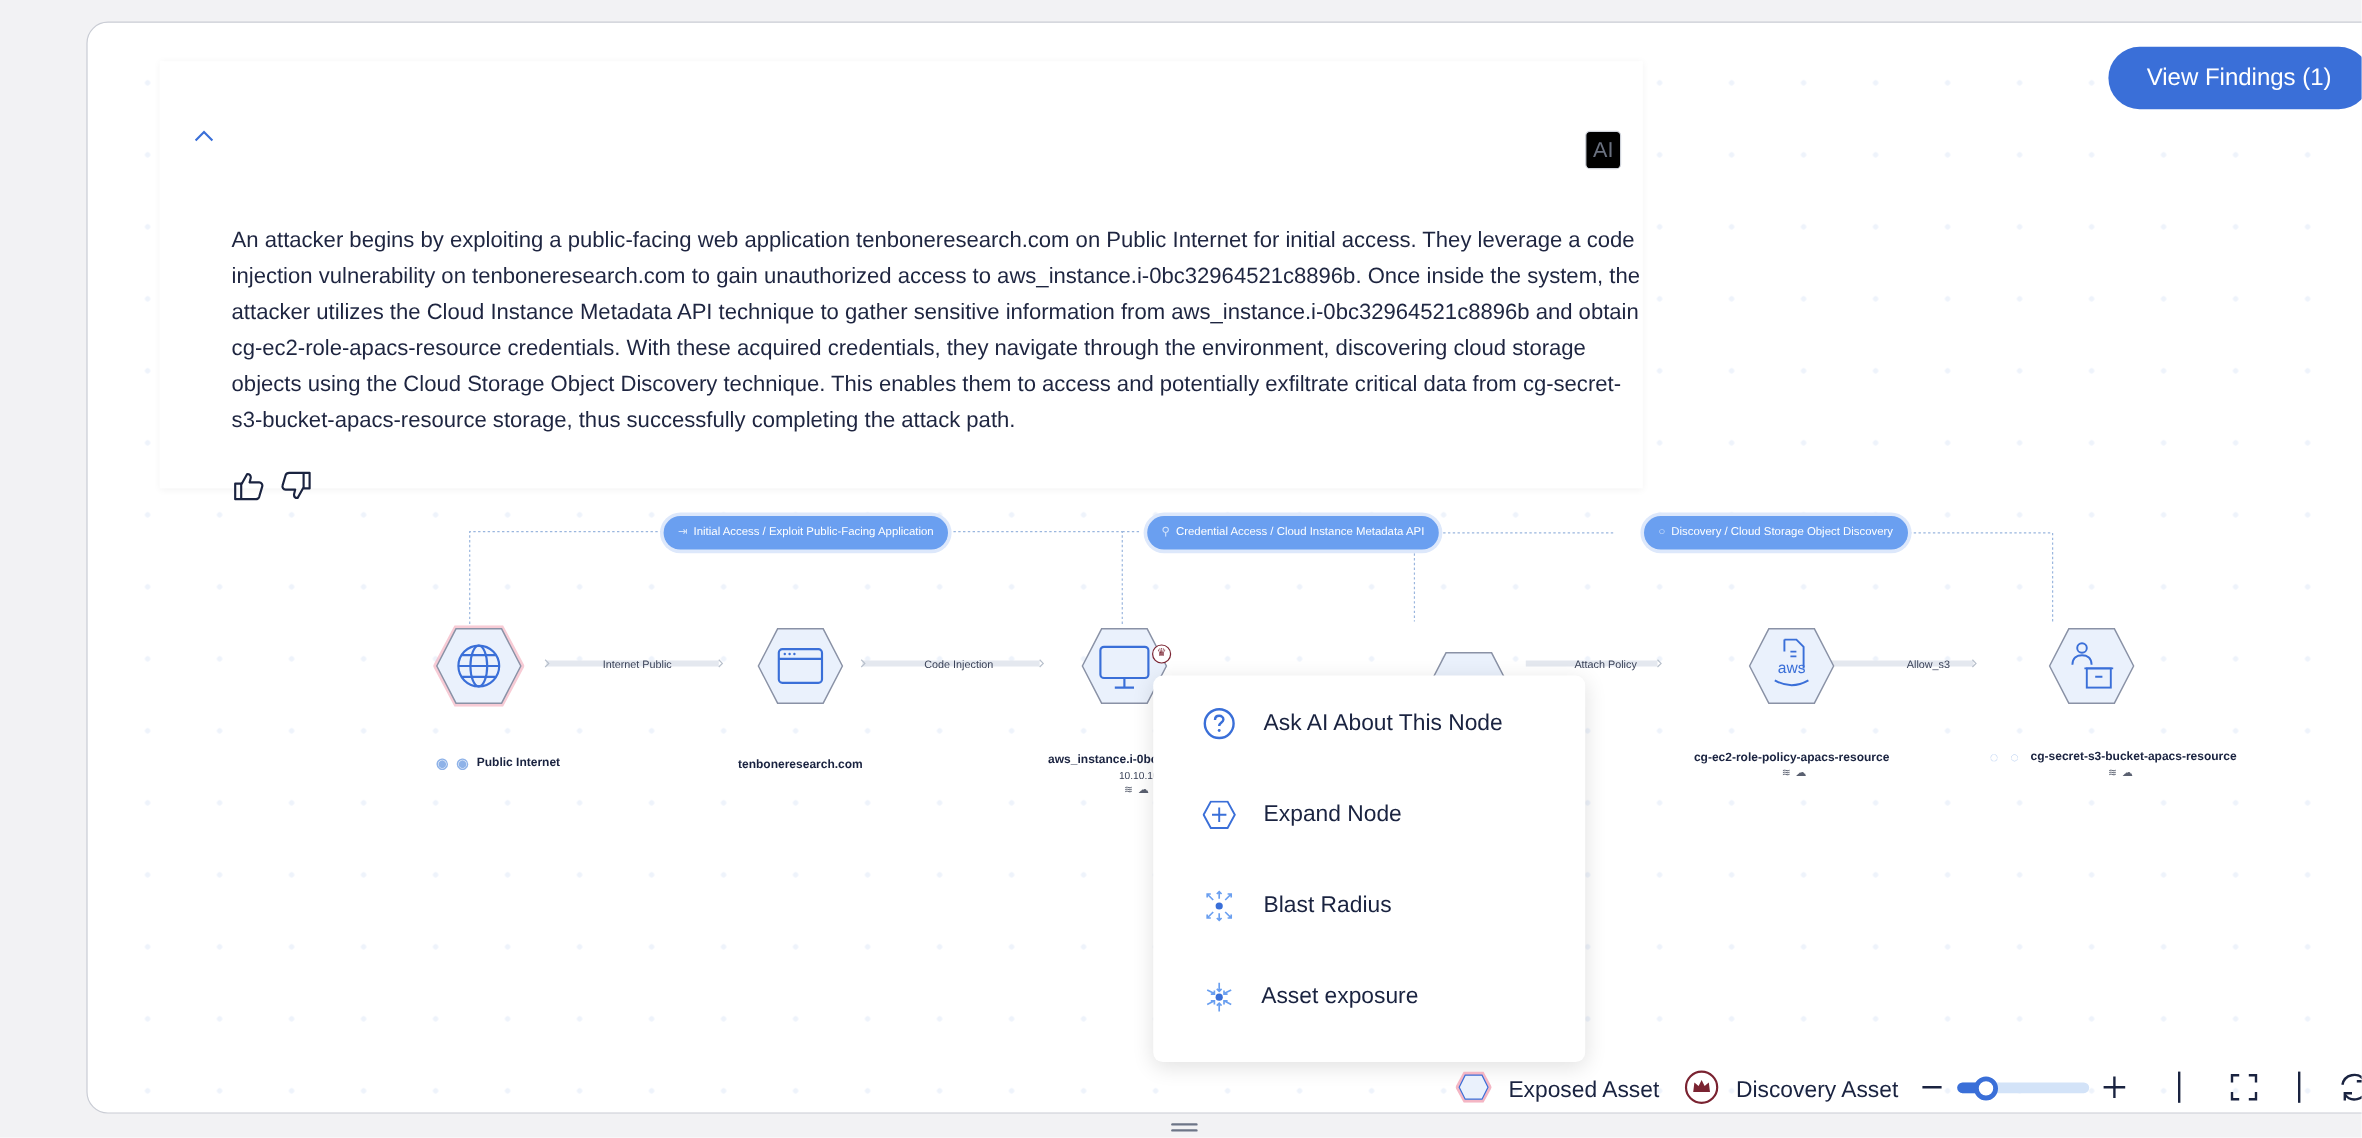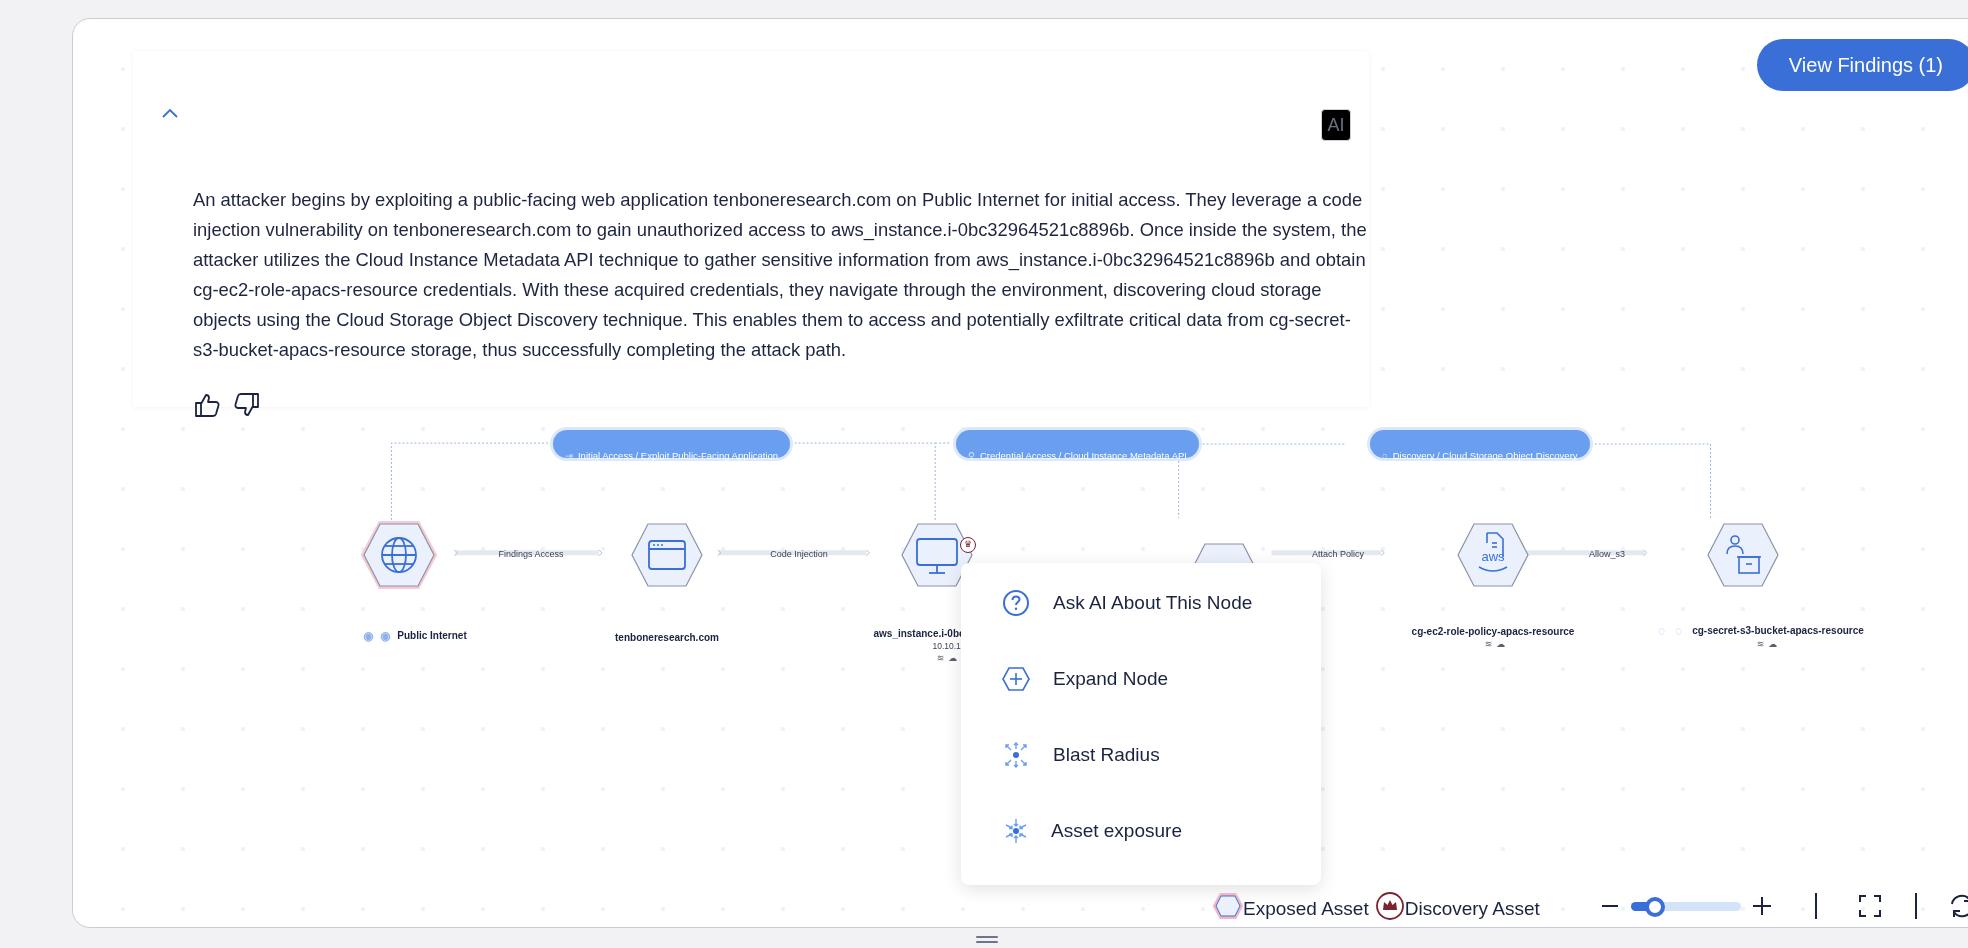--- a/index.html
+++ b/index.html
@@ -37,21 +37,21 @@
     position: absolute; left: 60px; top: 134px; width: 1176px;
     font-size: 18.4px; line-height: 30px; color: #1e2540;
   }
   .feedback { position: absolute; left: 60px; top: 340px; display: flex; gap: 12px; }
   .feedback span { width: 28px; height: 28px; display: inline-block; cursor: pointer; }
 
   
   .graph { position: absolute; left: 0; top: 0; width: 100%; height: 100%; pointer-events: none; }
   .graph > * { pointer-events: auto; }
   .tactic {
-    position: absolute; height: 28px; padding: 12px 12px; border-radius: 14px;
+    position: absolute; height: 28px; padding: 0 12px; border-radius: 14px;
     background: #6a9ff0; color: #fff; font-size: 9.5px; line-height: 28px;
     box-shadow: 0 0 0 3px #dde8fb; white-space: nowrap; cursor: pointer;
   }
   .tactic .ti { opacity: 0.7; margin-right: 5px; }
   .node { position: absolute; width: 76px; height: 68px; cursor: pointer; }
   .node svg { width: 76px; height: 68px; }
   .node-label {
     position: absolute; font-size: 10px; font-weight: bold; color: #1a2340; white-space: nowrap;
     transform: translateX(-50%);
   }
@@ -64,21 +64,21 @@
     position: absolute; left: 888px; top: 544px; width: 360px; height: 322px;
     background: #fff; border-radius: 8px; box-shadow: 0 4px 18px rgba(0,0,0,0.12);
   }
   .ctx-item {
     position: absolute; left: 40px; height: 40px; display: flex; align-items: center; gap: 22px;
     font-size: 19px; color: #1a2340; cursor: pointer; width: 300px;
   }
   .ctx-item .ic { width: 30px; height: 30px; display: flex; align-items: center; justify-content: center; }
 
   
-  .legend { position: absolute; top: 872px; display: flex; align-items: center; font-size: 19px; color: #1a2340; }
+  .legend { position: absolute; top: 872px; display: flex; align-items: center; gap: 14px; font-size: 19px; color: #1a2340; }
   .controls { position: absolute; top: 872px; left: 1522px; display: flex; align-items: center; }
   .ctrl-btn { width: 30px; height: 30px; display: flex; align-items: center; justify-content: center; cursor: pointer; }
   .slider { position: relative; width: 110px; height: 12px; margin: 0 6px; cursor: pointer; }
   .slider .track { position: absolute; left: 0; top: 2px; width: 110px; height: 9px; border-radius: 5px; background: #d3e3f8; }
   .slider .fill { position: absolute; left: 0; top: 2px; width: 22px; height: 9px; border-radius: 5px; background: #3a6fd8; }
   .slider .thumb { position: absolute; left: 14px; top: -3px; width: 20px; height: 20px; border-radius: 50%; background: #fff; border: 4px solid #3a6fd8; }
   .vdiv { width: 2px; height: 26px; background: #1a2340; margin: 0 38px; }
 
   .drag-handle { position: absolute; left: 976px; top: 936px; width: 22px; height: 8px; cursor: ns-resize; }
   .drag-handle i { display: block; height: 2px; background: #6d7587; margin-bottom: 3px; border-radius: 1px; }
@@ -135,21 +135,21 @@
       <path d="M1310 532 L1313 535 L1310 538"></path>
       <path d="M1429 532 L1432 535 L1429 538"></path>
         <path d="M1573 532 L1576 535 L1573 538"></path>
     </g>
   </svg>
 
   <div class="tactic" style="left:480px; top:411px;"><span class="ti">⇥</span><span>Initial Access / Exploit Public-Facing Application</span></div>
   <div class="tactic" style="left:883px; top:411px;"><span class="ti">⚲</span><span>Credential Access / Cloud Instance Metadata API</span></div>
   <div class="tactic" style="left:1297px; top:411px;"><span class="ti">○</span><span>Discovery / Cloud Storage Object Discovery</span></div>
 
-  <div class="edge-label" style="left:458px; top:530px;">Findings Access</div>
+  <div class="edge-label" style="left:458px; top:530px;">Internet Public</div>
   <div class="edge-label" style="left:726px; top:530px;">Code Injection</div>
   <div class="edge-label" style="left:1265px; top:530px;">Attach Policy</div>
   <div class="edge-label" style="left:1534px; top:530px;">Allow_s3</div>
 
   <div class="node" style="left:288px; top:502px;">
     <svg viewBox="0 0 76 68">
         <polygon points="19,2 57,2 74,34 57,66 19,66 2,34" fill="#eaf1fc" stroke="#f2a9b9" stroke-width="4" opacity="0.6"></polygon>
         <polygon points="19,3 57,3 73,34 57,65 19,65 3,34" fill="#eaf1fc" stroke="#8a92a6" stroke-width="1.2"></polygon>
       <g fill="none" stroke="#3a6fd8" stroke-width="1.8">
           <circle cx="38" cy="34" r="17"></circle>

